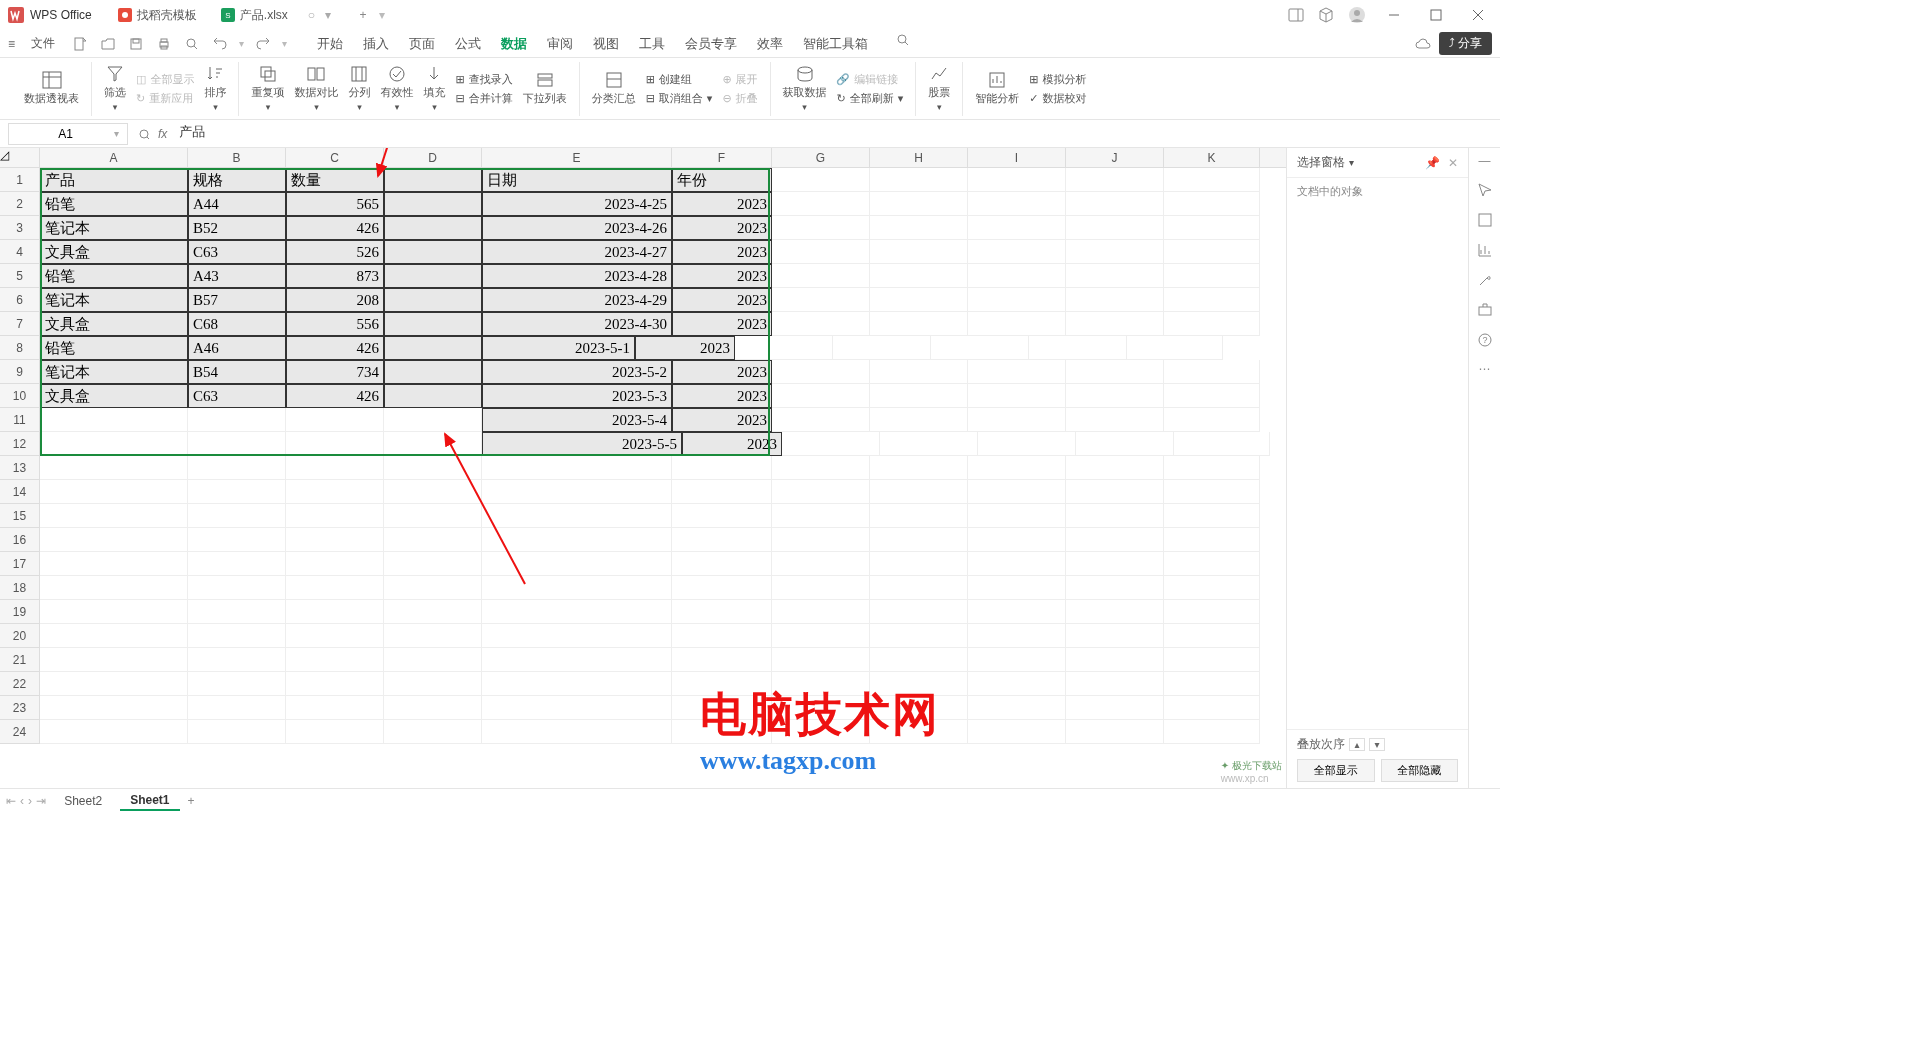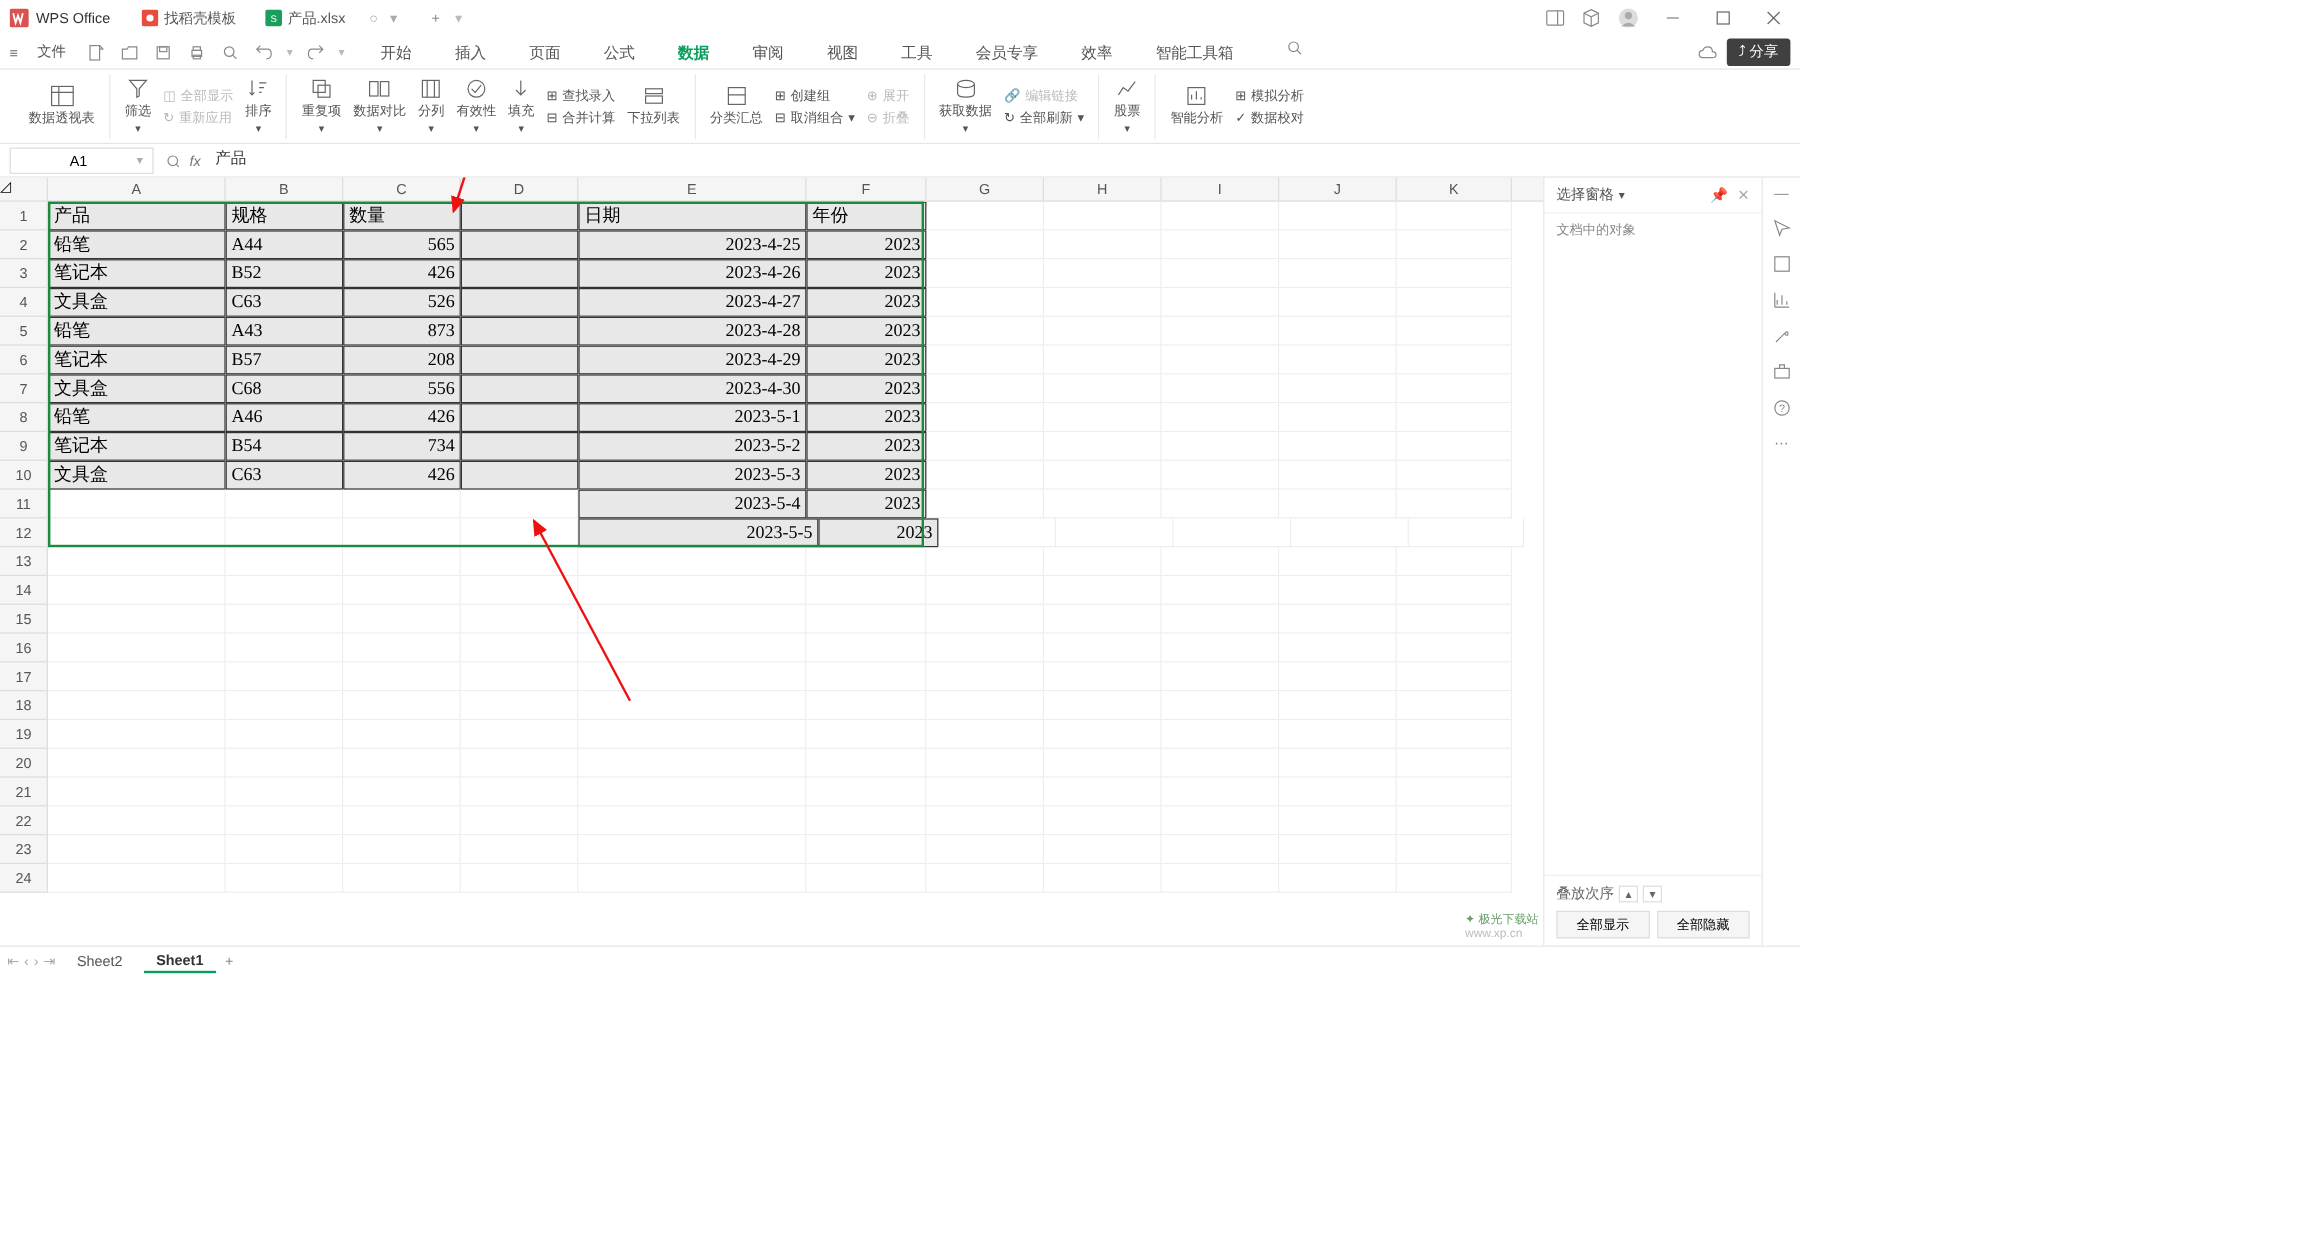--- a/index.html
+++ b/index.html
@@ -15,21 +15,21 @@
 .tab-new { width: 24px; height: 24px; display: flex; align-items: center; justify-content: center; color: #888; margin-left: 6px; cursor: pointer; }
 .titlebar-right { margin-left: auto; display: flex; align-items: center; gap: 14px; color: #666; }
 .titlebar-right span, .titlebar-right svg { cursor: pointer; }
 .win-btn { width: 28px; height: 28px; display: flex; align-items: center; justify-content: center; }
 
 
 .menubar { height: 28px; display: flex; align-items: center; padding: 0 8px; gap: 6px; border-bottom: 1px solid #e5e5e5; }
 .menubar .menu-left { display: flex; align-items: center; gap: 10px; color: #666; }
 .menubar .menu-left .file-menu { padding: 2px 6px; font-size: 12px; color: #555; }
 .mini-icon { width: 18px; height: 18px; display: flex; align-items: center; justify-content: center; color: #777; cursor: pointer; }
-.menubar .tabs-menu { display: flex; gap: 28px; margin-left: 20px; }
+.menubar .tabs-menu { display: flex; gap: 12px; margin-left: 20px; }
 .menubar .tabs-menu .mtab { font-size: 13px; color: #555; padding: 2px 4px; cursor: pointer; }
 .menubar .tabs-menu .mtab.active { color: #0a9e5d; font-weight: 600; }
 .menubar-right { margin-left: auto; display: flex; align-items: center; gap: 8px; }
 .share-btn { background: #404040; color: #fff; padding: 3px 10px; border-radius: 3px; font-size: 12px; cursor: pointer; }
 
 
 .ribbon { height: 62px; display: flex; align-items: center; padding: 4px 12px; border-bottom: 1px solid #e5e5e5; gap: 0; }
 .ribbon-group { display: flex; align-items: center; gap: 10px; padding: 0 12px; border-right: 1px solid #e8e8e8; height: 54px; }
 .ribbon-item { display: flex; flex-direction: column; align-items: center; font-size: 11px; color: #555; cursor: pointer; gap: 2px; }
 .ribbon-item .ri-icon { width: 20px; height: 18px; display: flex; align-items: center; justify-content: center; color: #555; }
@@ -586,21 +586,21 @@
           <div class="cell" style="width: 98px;"></div>
           <div class="cell" style="width: 98px;"></div>
           <div class="cell" style="width: 98px;"></div>
           <div class="cell" style="width: 96px;"></div>
         </div>
         <div class="cell-row">
           <div class="cell filled" style="width: 148px;">铅笔</div>
           <div class="cell filled" style="width: 98px;">A46</div>
           <div class="cell filled right" style="width: 98px;">426</div>
           <div class="cell filled" style="width: 98px;"></div>
-          <div class="cell filled right" style="width: 190px;">2023-5-1</div>
+          <div class="cell filled right" style="width: 153px;">2023-5-1</div>
           <div class="cell filled right" style="width: 100px;">2023</div>
           <div class="cell" style="width: 98px;"></div>
           <div class="cell" style="width: 98px;"></div>
           <div class="cell" style="width: 98px;"></div>
           <div class="cell" style="width: 98px;"></div>
           <div class="cell" style="width: 96px;"></div>
         </div>
         <div class="cell-row">
           <div class="cell filled" style="width: 148px;">笔记本</div>
           <div class="cell filled" style="width: 98px;">B54</div>
@@ -823,20 +823,24 @@
     <svg class="arrow" style="top:276px;left:435px" width="110" height="170">
       <defs>
           <marker id="ah2" markerWidth="8" markerHeight="8" refX="6" refY="3" orient="auto">
             <path d="M0,0 L7,3 L0,6 Z" fill="#e11"></path>
           </marker>
         </defs>
       <line x1="90" y1="160" x2="10" y2="10" stroke="#e11" stroke-width="2" marker-end="url(#ah2)"></line>
     </svg>
 
     <div class="watermark" style="bottom:12px;left:700px;display:flex;align-items:center;gap:12px">
+      <div>
+        <div class="wm-text" style="color:#e11;font-size:46px;letter-spacing:2px">电脑技术网</div>
+        <div class="wm-text" style="color:#2a7fe0;font-size:26px">www.tagxp.com</div>
+      </div>
     </div>
     <div style="position:absolute;bottom:4px;right:4px;font-size:10px;color:#6a9e6a">✦ 极光下载站<br><span style="color:#bbb">www.xp.cn</span></div>
   </div>
 
   <div class="side-panel">
     <div class="sp-header">
       <span>选择窗格</span>
       <span style="font-size:10px">▾</span>
       <span style="margin-left:auto;color:#aaa">📌</span>
       <span style="color:#aaa;margin-left:4px">✕</span>

